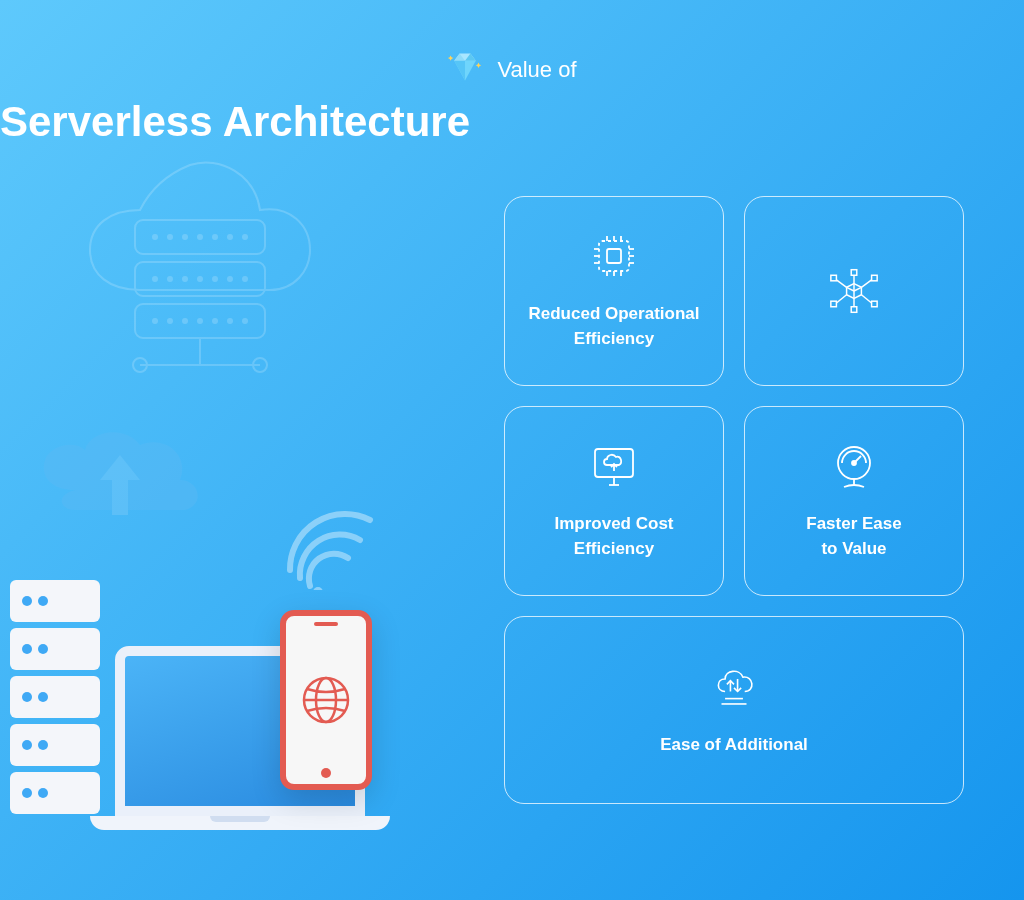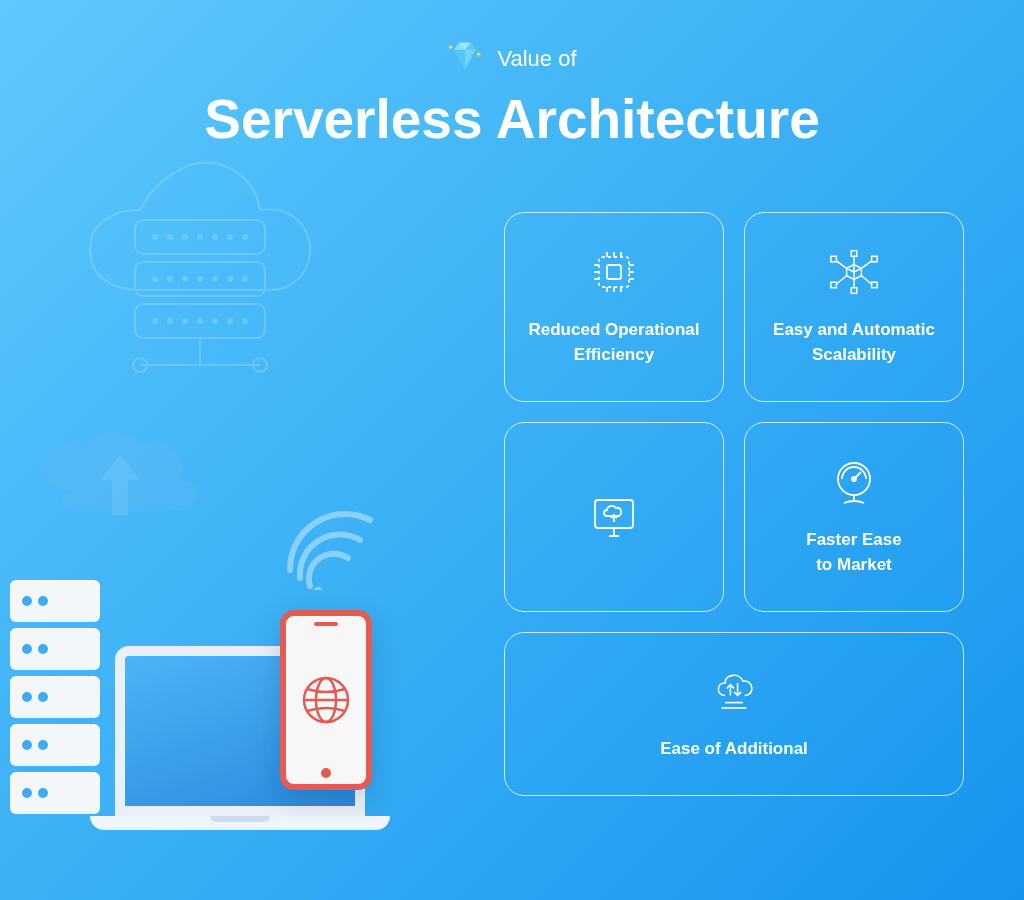--- a/index.html
+++ b/index.html
@@ -5,33 +5,32 @@
 * { margin: 0; padding: 0; box-sizing: border-box; }
 body {
   width: 1024px;
   height: 900px;
   background: linear-gradient(135deg, #5EC9FC 0%, #1595EE 100%);
   font-family: -apple-system, BlinkMacSystemFont, 'Segoe UI', sans-serif;
   position: relative;
   overflow: hidden;
 }
 .header {
-  text-align: center;
-  padding-top: 39px;
+  padding-top: 50px;
   color: #fff;
 }
 .header-top {
   display: flex;
   align-items: center;
   justify-content: center;
   gap: 14px;
   margin-bottom: 8px;
 }
 .header-subtitle { font-size: 22px; font-weight: 400; }
-.header-title { font-size: 55px; font-weight: 700; }
+.header-title { font-size: 42px; font-weight: 700; }
 .diamond-icon { width: 36px; height: 36px; }
 
 .bg-server-cloud {
   position: absolute;
   left: 80px; top: 150px;
   opacity: 0.18;
 }
 .bg-cloud-arrow {
   position: absolute;
   left: 30px; top: 420px;
@@ -106,38 +105,38 @@
 }
 .phone::after {
   content:'';
   position:absolute; bottom:6px; left:50%; transform:translateX(-50%);
   width:10px; height:10px; background:#E35B52; border-radius:50%;
 }
 .globe-icon { width: 50px; height: 50px; }
 
 .cards-grid {
   position: absolute;
-  right: 60px; top: 212px;
+  right: 60px; top: 196px;
   width: 460px;
   display: flex;
   flex-wrap: wrap;
   gap: 20px;
 }
 .card {
   width: 220px; height: 190px;
   border: 1.5px solid rgba(255,255,255,0.75);
   border-radius: 20px;
   display: flex;
   flex-direction: column;
   align-items: center;
   justify-content: center;
   gap: 20px;
   padding: 20px;
 }
-.card-wide { width: 460px; height: 164px; }
+.card-wide { width: 460px; height: 188px; }
 .card-icon { width: 50px; height: 50px; display:flex; align-items:center; justify-content:center; }
 .card-label {
   color: #fff; font-size: 17px; font-weight: 600;
   text-align: center; line-height: 1.5;
 }
 </style>
 </head>
 <body>
 
 <div class="header">
@@ -289,51 +288,51 @@
         <rect x="2" y="8" width="6" height="6"></rect>
           <line x1="8" y1="13" x2="19" y2="21"></line>
         <rect x="46" y="8" width="6" height="6"></rect>
           <line x1="46" y1="13" x2="35" y2="21"></line>
         <rect x="2" y="36" width="6" height="6"></rect>
           <line x1="8" y1="38" x2="19" y2="29"></line>
         <rect x="46" y="36" width="6" height="6"></rect>
           <line x1="46" y1="38" x2="35" y2="29"></line>
       </svg>
     </div>
-    <div class="card-label">
-      <span>Easy and Automatic</span><br><span>Scalability</span>
-    </div>
   </div>
 
   <div class="card">
     <div class="card-icon">
       <svg width="50" height="50" viewBox="0 0 50 50" fill="none" stroke="#fff" stroke-width="1.8">
         <rect x="6" y="8" width="38" height="28" rx="3"></rect>
         <line x1="20" y1="44" x2="30" y2="44"></line>
           <line x1="25" y1="36" x2="25" y2="44"></line>
         <path d="M18 24 C14 24 14 18 18 18 C18 14 24 12 27 16 C32 14 34 22 30 24 Z"></path>
         <line x1="25" y1="24" x2="25" y2="30"></line>
           <polyline points="22,26 25,23 28,26"></polyline>
       </svg>
     </div>
+    <div class="card-label">
+      <span>Improved Cost</span><br><span>Efficiency</span>
+    </div>
   </div>
 
   <div class="card">
     <div class="card-icon">
       <svg width="50" height="50" viewBox="0 0 50 50" fill="none" stroke="#fff" stroke-width="1.8">
         <circle cx="25" cy="22" r="16"></circle>
         <path d="M13 22 A12 12 0 0 1 37 22"></path>
         <line x1="25" y1="22" x2="32" y2="15"></line>
         <circle cx="25" cy="22" r="2" fill="#fff"></circle>
         <line x1="25" y1="38" x2="25" y2="44"></line>
         <path d="M15 46 Q25 42 35 46"></path>
       </svg>
     </div>
     <div class="card-label">
-      <span>Faster Ease</span><br><span>to Market</span>
+      <span>Faster Ease</span><br><span>to Value</span>
     </div>
   </div>
 
   <div class="card card-wide">
     <div class="card-icon">
       <svg width="56" height="50" viewBox="0 0 56 50" fill="none" stroke="#fff" stroke-width="1.8">
         <path d="M18 30 C8 30 8 16 18 16 C18 6 34 4 38 14 C50 12 52 30 40 30"></path>
         <line x1="24" y1="30" x2="24" y2="18"></line>
           <polyline points="20,22 24,18 28,22" fill="none"></polyline>
         <line x1="32" y1="16" x2="32" y2="30"></line>

